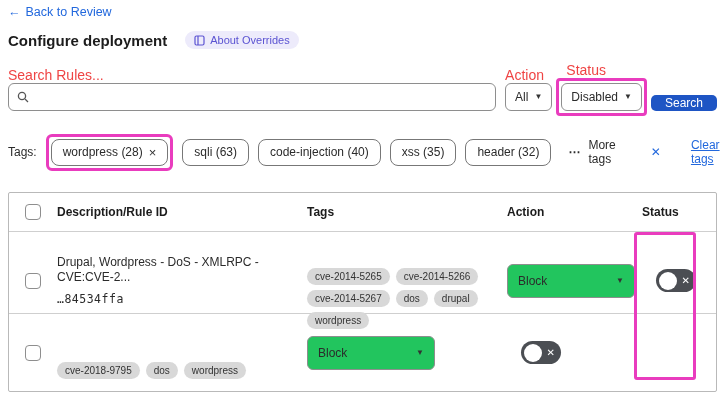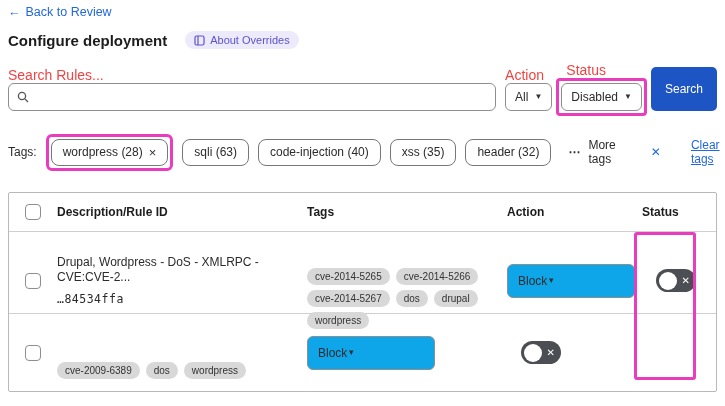--- a/index.html
+++ b/index.html
@@ -22,21 +22,21 @@
   .fgroup { display: flex; flex-direction: column; }
   .fgroup .flabel { font-size: 14px; color: #ef4444; margin-bottom: 0; }
   .search-group { flex: 1; }
   .search-box { height: 28px; border: 1px solid #8e8e8e; border-radius: 6px; display: flex; align-items: center;
     padding: 0 8px; gap: 6px; background: #fff; }
   .search-box input { border: none; outline: none; flex: 1; font-size: 12px; font-family: "Liberation Sans", sans-serif; background: transparent; }
   .dd-btn { height: 28px; border: 1px solid #8e8e8e; border-radius: 6px; background: #fff; display: inline-flex;
     align-items: center; gap: 6px; padding: 0 9px; font-size: 12px; color: #2b2b2b; cursor: pointer; white-space: nowrap; }
   .caret { font-size: 8px; color: #333; line-height: 1; }
   .pink-wrap { border: 3px solid #e93cbe; border-radius: 4px; padding: 2px; margin: -5px; margin-top: 0; }
-  .search-btn { height: 44px; background: #1e55c4; color: #fff; border: none; border-radius: 5px;
+  .search-btn { height: 16px; background: #1e55c4; color: #fff; border: none; border-radius: 5px;
     padding: 0 14px; font-size: 12px; font-family: "Liberation Sans", sans-serif; cursor: pointer; }
 
   
   .tags-row { position: absolute; top: 138px; left: 8px; display: flex; align-items: center; gap: 9px; }
   .tags-label { color: #2b2b2b; }
   .tag-pill { border: 1px solid #777; border-radius: 8px; background: #fff; height: 27px; display: inline-flex;
     align-items: center; gap: 6px; padding: 0 11px; font-size: 12px; cursor: pointer; white-space: nowrap; }
   .pill-x { font-size: 13px; color: #333; }
   .pink-wrap-tag { border: 3px solid #e93cbe; border-radius: 6px; padding: 2px; margin: -5px 0; }
   .more-tags { display: inline-flex; align-items: center; gap: 7px; margin-left: 8px; cursor: pointer; color: #2b2b2b; }
@@ -54,21 +54,21 @@
   .row-2 { height: 78px; }
   .cb-cell { display: flex; justify-content: center; }
   .checkbox { width: 16px; height: 16px; border: 1.5px solid #8e8e8e; border-radius: 4px; background: #fff; cursor: pointer; }
   .desc-cell { padding-right: 14px; }
   .desc-text { font-size: 12px; color: #2b2b2b; line-height: 1.25; }
   .rule-id { font-family: "DejaVu Sans Mono", monospace; font-size: 11.5px; margin-top: 7px; color: #2b2b2b; letter-spacing: 0.5px; }
   .tags-cell { display: flex; flex-wrap: wrap; gap: 5px 6px; padding-right: 10px; margin-top: 36px; }
   .gray-pill { background: #d8d8d8; color: #333; border-radius: 9px; font-size: 10px; padding: 3px 8px; white-space: nowrap; }
   .action-cell {}
   .select { width: 128px; height: 30px; border: 1px solid #8e8e8e; border-radius: 6px; display: flex; align-items: center;
-    justify-content: flex-start; padding: 16px 10px; background: #0ea5e9; cursor: pointer; }
+    justify-content: space-between; padding: 16px 10px; background: #22c55e; cursor: pointer; }
   .status-cell { padding-left: 14px; }
   .toggle { width: 40px; height: 23px; background: #4b4e53; border-radius: 12px; position: relative; cursor: pointer; }
   .toggle .knob { position: absolute; left: 3px; top: 2.5px; width: 18px; height: 18px; background: #fff; border-radius: 50%; }
   .toggle .tx { position: absolute; right: 6px; top: 50%; transform: translateY(-50%); color: #fff; font-size: 10px; line-height: 1; }
 
   
   .status-highlight { position: absolute; left: 634px; top: 232px; width: 62px; height: 148px;
     border: 3px solid #e93cbe; border-radius: 3px; pointer-events: none; }
 
   .icon-svg { display: block; }
@@ -198,21 +198,21 @@
           <span class="tx">✕</span>
         </div>
       </div>
     </div>
 
     <div class="trow tbody-row row-2">
       <div class="cb-cell">
           <span class="checkbox"></span>
         </div>
       <div class="tags-cell">
-        <span class="gray-pill">cve-2009-6389</span>
+        <span class="gray-pill">cve-2018-9795</span>
         <span class="gray-pill">dos</span>
         <span class="gray-pill">wordpress</span>
       </div>
       <div class="action-cell">
         <div class="select">
           <span>Block</span>
           <span class="caret">▼</span>
         </div>
       </div>
       <div class="status-cell">

